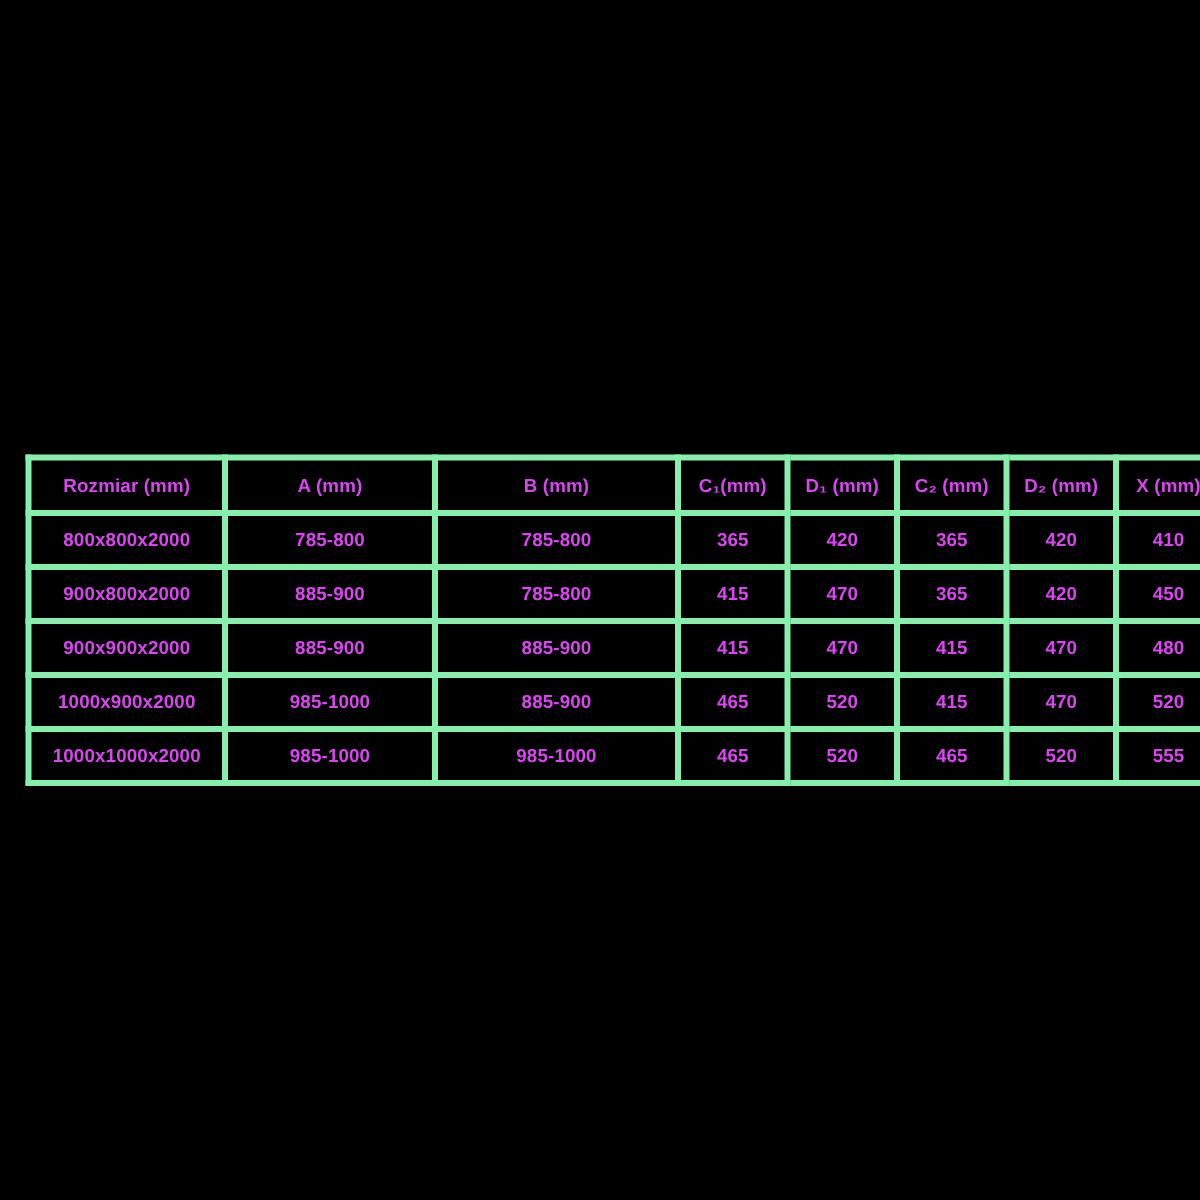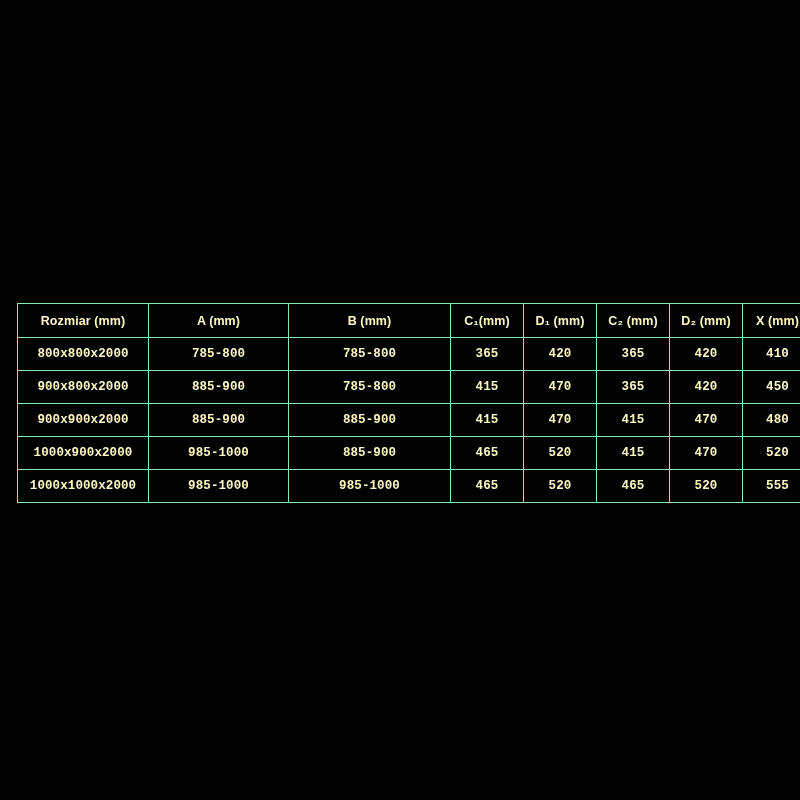--- a/index.html
+++ b/index.html
@@ -29,39 +29,38 @@
     top: 303px;
     width: 766px;
   }
   table.spec {
     border-collapse: collapse;
     width: 766px;
     table-layout: fixed;
     background: #000000;
   }
   table.spec td, table.spec th {
-    border: 1px solid #86efac;
-    color: #fef9c3;
+    border: 4px solid #86efac;
+    color: #d946ef;
     text-align: center;
     vertical-align: middle;
     height: 32px;
     padding: 0 2px;
     font-size: 12.5px;
     font-weight: bold;
     white-space: nowrap;
     letter-spacing: 0.1px;
   }
   table.spec thead th {
     font-size: 12.5px;
     font-weight: bold;
     height: 33px;
   }
   table.spec tbody td {
     font-weight: bold;
-    font-family: Liberation Mono, monospace;
   }
   
   col.c0 { width: 131px; }
   col.c1 { width: 140px; }
   col.c2 { width: 162px; }
   col.c3 { width: 73px; }
   col.c4 { width: 73px; }
   col.c5 { width: 73px; }
   col.c6 { width: 73px; }
   col.c7 { width: 70px; }

